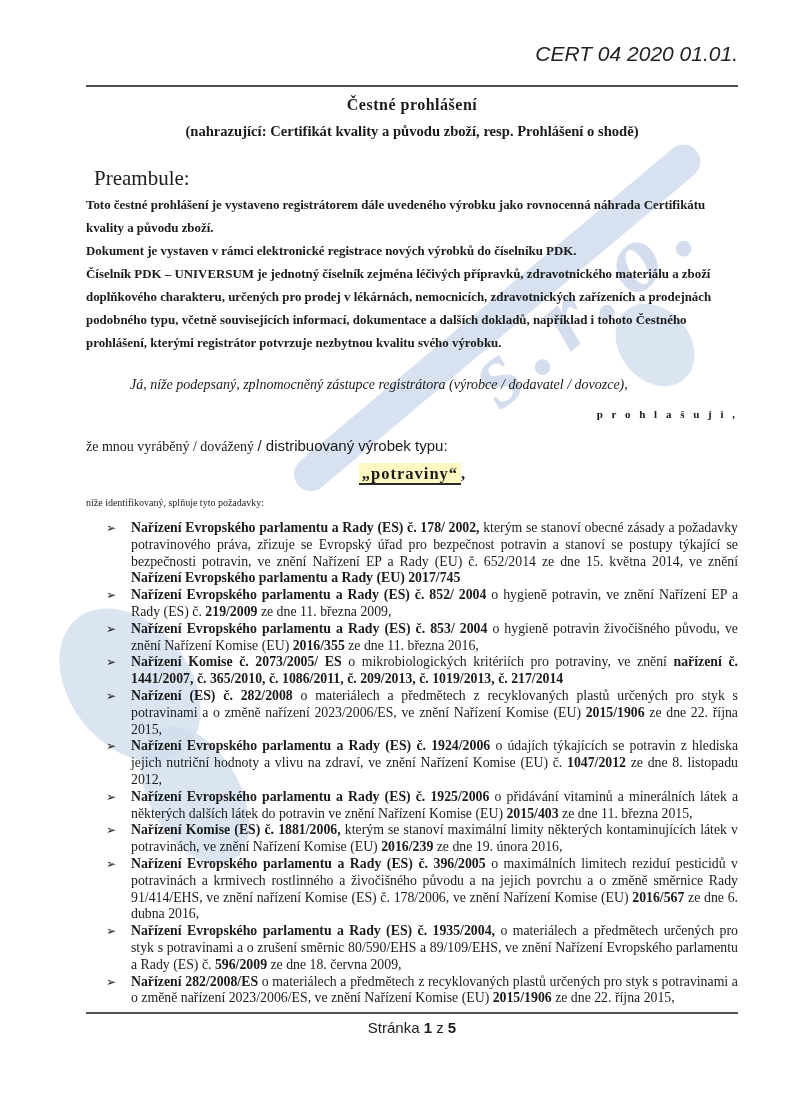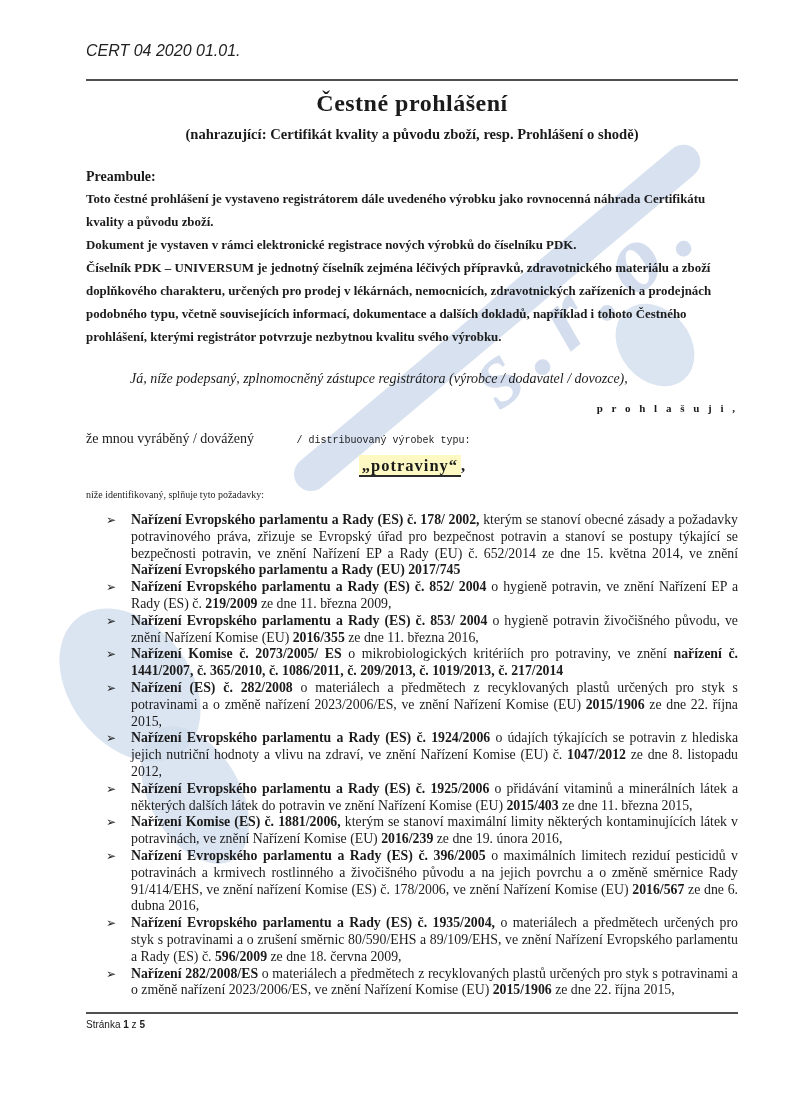--- a/index.html
+++ b/index.html
@@ -3,63 +3,63 @@
 <meta charset="utf-8">
 <style>
   html,body{margin:0;padding:0;background:#ffffff;}
   .page{
     position:relative;width:800px;height:1100px;background:#ffffff;
     font-family:"Liberation Serif","DejaVu Serif",serif;color:#1b1b1b;
     overflow:hidden;
   }
   .content{position:absolute;left:86px;top:0;width:652px;z-index:2;}
   .doc-code{
-    text-align:left;margin-top:42px;
+    text-align:right;margin-top:42px;
     font-family:"Liberation Sans","DejaVu Sans",sans-serif;
-    font-style:italic;font-size:16px;font-weight:500;color:#222;
+    font-style:italic;font-size:21px;font-weight:500;color:#222;
   }
   .rule{border:none;border-top:2px solid #4f4f4f;height:0;margin:0;}
   .top-rule{margin-top:19px;}
   .doc-title{
-    text-align:center;font-size:24px;font-weight:bold;margin:9px 0 0;
+    text-align:center;font-size:16px;font-weight:bold;margin:9px 0 0;
     letter-spacing:.5px;
   }
   .doc-subtitle{text-align:center;font-size:14.6px;font-weight:bold;margin-top:9px;}
-  .preamble-heading{font-size:14px;font-weight:bold;margin:26px 0 3px;}
+  .preamble-heading{font-size:21px;font-weight:normal;margin:26px 8px 3px;}
   .preamble p{font-size:12.9px;font-weight:bold;line-height:23px;margin:0;}
   .intro{font-size:14px;margin:22px 0 0;text-indent:44px;font-style:italic;}
   .verb{
     text-align:right;font-weight:bold;font-size:11px;margin:15px 0 8px;
     letter-spacing:3px;
   }
   .product-line{font-size:14px;margin:17px 0 0;}
   .product-line .sans{
-    font-family:Liberation Mono, monospace;font-size:10px;margin-left:39px;
+    font-family:Liberation Sans, sans-serif;font-size:15px;
   }
   .product-row{text-align:center;margin:9px 0 0;font-size:16.5px;font-weight:bold;}
   .product-hl{
     background:#fef9c3;border-bottom:2px solid #2a2a2a;
     padding:1px 3px 0 3px;letter-spacing:1px;
   }
   .outro{font-size:10px;margin:13px 0 0;}
   ul.req{
     list-style:none;margin:12px 0 0;padding:0;
     font-size:13.8px;line-height:16.8px;text-align:justify;text-align-last:left;
   }
   ul.req li{position:relative;padding-left:45px;}
   ul.req .bullet{
     position:absolute;left:20px;top:0;
     font-family:"DejaVu Sans",sans-serif;font-size:12px;
   }
   ul.req b{font-weight:bold;}
   .bottom-rule{position:absolute;left:86px;top:1012px;width:652px;z-index:2;}
   .page-footer{
     position:absolute;left:86px;top:1019px;width:652px;z-index:2;
-    text-align:left;font-family:"Liberation Sans","DejaVu Sans",sans-serif;
-    font-size:10px;color:#1b1b1b;
+    text-align:center;font-family:"Liberation Sans","DejaVu Sans",sans-serif;
+    font-size:15px;color:#1b1b1b;
   }
   .page-footer b{font-weight:bold;}
   
   .watermark{position:absolute;inset:0;z-index:1;pointer-events:none;overflow:hidden;}
   .wm-bar{
     position:absolute;left:298px;top:468px;width:520px;height:34px;
     background:#cdd9eb;border-radius:18px;transform:rotate(-40deg);
     transform-origin:left center;opacity:.8;
   }
   .wm-text{

